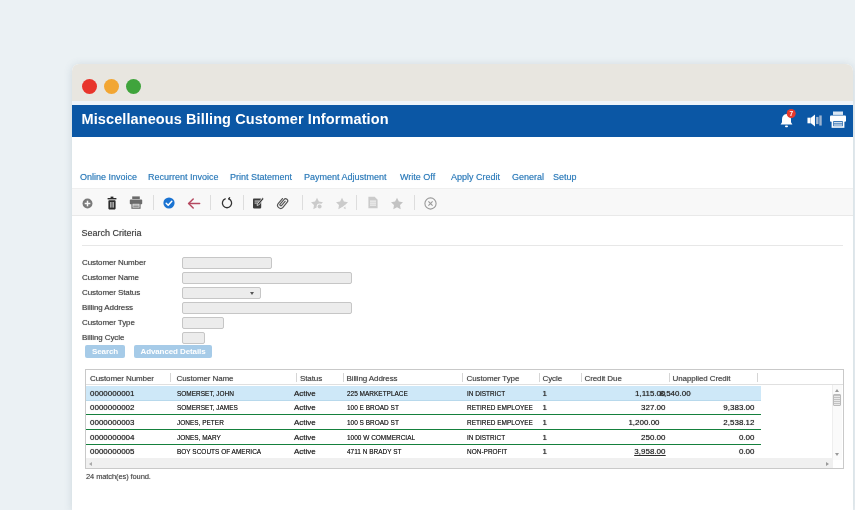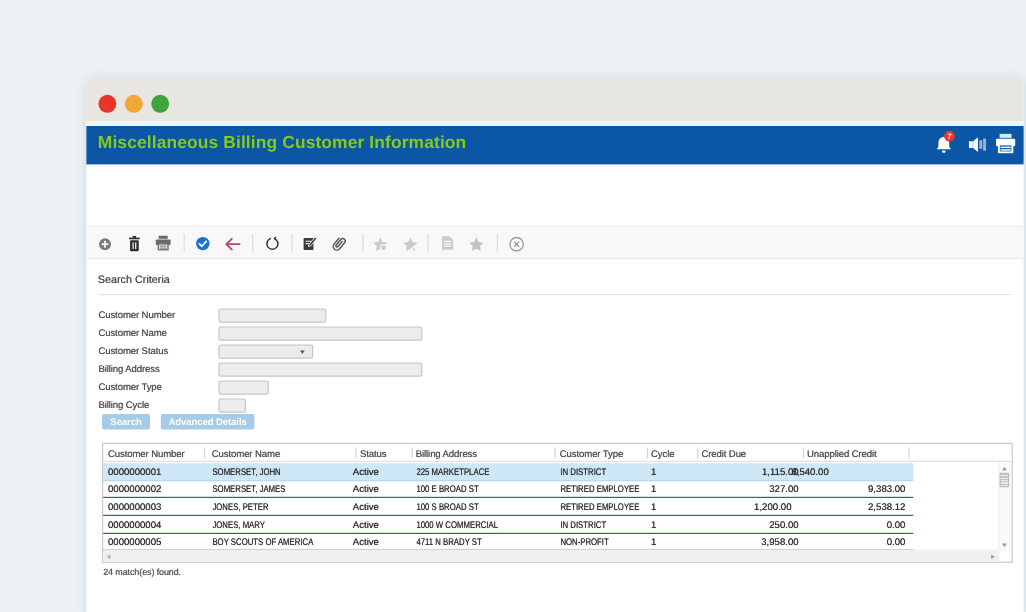--- a/index.html
+++ b/index.html
@@ -5,21 +5,21 @@
 * { margin:0; padding:0; box-sizing:border-box; }
 html,body { width:855px; height:510px; }
 body { background:#ebf1f4; font-family:"Liberation Sans",sans-serif; position:relative; overflow:hidden; }
 .window { position:absolute; left:72px; top:64px; width:781px; height:446px; background:#fff; border-radius:7px 7px 0 0; box-shadow:0 1px 8px rgba(70,100,120,0.18); }
 .titlebar { height:37px; background:#e8e6e0; border-radius:7px 7px 0 0; position:relative; }
 .dot { position:absolute; top:15px; width:15px; height:15px; border-radius:50%; }
 .dot.r { left:10px; background:#e8352c; }
 .dot.y { left:32px; background:#f2a633; }
 .dot.g { left:54px; background:#3fa43c; }
 .gapstrip { height:4px; background:#eef4fa; }
-.bluebar { height:32px; background:#0b57a5; position:relative; color:#84cc16; }
+.bluebar { height:32px; background:#0b57a5; position:relative; color:#ffffff; }
 .bluebar .title { position:absolute; left:9.5px; top:6px; font-size:14.5px; font-weight:bold; letter-spacing:0.1px; }
 .bluebar .icons { position:absolute; right:7px; top:0; height:32px; }
 .menurow { position:absolute; left:0; top:73px; width:100%; height:28px; }
 .menurow .m { position:absolute; top:8px; font-size:8px; letter-spacing:-0.2px; font-weight:bold; color:#414141; }
 .menurow .c { position:absolute; top:10px; width:0; height:0; border-left:3.5px solid transparent; border-right:3.5px solid transparent; border-top:4px solid #555; }
 .linkrow { position:absolute; left:0; top:101px; width:100%; height:24px; }
 .linkrow .l { position:absolute; top:7px; font-size:9px; color:#2e7cba; text-shadow:0 0 0.7px rgba(46,124,186,0.6); }
 .toolbar { position:absolute; left:0; top:124px; width:100%; height:28px; background:#f8f8f8; border-top:1px solid #efefef; border-bottom:1px solid #e9e9e9; }
 .toolbar svg { position:absolute; }
 .tsep { position:absolute; top:6px; width:1px; height:15px; background:#ddd; }
@@ -66,20 +66,30 @@
         <rect x="13.6" y="2.6" width="2.6" height="10.8" fill="#9db4d0"></rect>
       </svg>
       <svg style="position:absolute;right:-0.5px;top:6px" width="18" height="17" viewBox="0 0 18 17">
         <rect x="4" y="0.5" width="10" height="3.4" fill="#fff" opacity="0.85"></rect>
         <rect x="1" y="4.6" width="16" height="6.2" rx="1" fill="#fff"></rect>
         <rect x="3.4" y="9.4" width="11.2" height="6.6" fill="#0b57a5" stroke="#fff" stroke-width="1.6"></rect>
         <rect x="4.8" y="11.2" width="8.4" height="1.2" fill="#fff"></rect>
         <rect x="4.8" y="13.4" width="8.4" height="1.2" fill="#fff"></rect>
       </svg>
     </div>
+  </div>
+  <div class="linkrow">
+    <span class="l" style="left:8px">Online Invoice</span>
+    <span class="l" style="left:76px">Recurrent Invoice</span>
+    <span class="l" style="left:158px">Print Statement</span>
+    <span class="l" style="left:232px">Payment Adjustment</span>
+    <span class="l" style="left:328px">Write Off</span>
+    <span class="l" style="left:379px">Apply Credit</span>
+    <span class="l" style="left:440px">General</span>
+    <span class="l" style="left:481px">Setup</span>
   </div>
   <div class="toolbar">
     <svg style="left:9.5px;top:8.5px" width="11" height="11" viewBox="0 0 12 12">
         <circle cx="6" cy="6" r="5.4" fill="#7a7a7a"></circle>
         <rect x="5.2" y="2.9" width="1.6" height="6.2" fill="#f8f8f8"></rect>
         <rect x="2.9" y="5.2" width="6.2" height="1.6" fill="#f8f8f8"></rect>
       </svg>
     <svg style="left:34px;top:7px" width="12" height="14" viewBox="0 0 12 14">
         <rect x="4.6" y="0.6" width="2.8" height="1.6" fill="#2c2c2c"></rect>
         <rect x="1.6" y="2" width="8.8" height="1.4" fill="#2c2c2c"></rect>
@@ -221,21 +231,21 @@
           <span class="d" style="width:95px;left:485px;text-align:right;">250.00</span>
           <span class="d" style="width:95px;left:574px;text-align:right;">0.00</span>
       </div>
       <div class="grow" style="top:74.3px">
         <span class="d" style="left:4.5px">0000000005</span>
           <span class="d cap" style="left:91px">BOY SCOUTS OF AMERICA</span>
           <span class="d" style="left:208.5px">Active</span>
           <span class="d cap" style="left:261px">4711 N BRADY ST</span>
           <span class="d cap" style="left:381px">NON-PROFIT</span>
           <span class="d" style="left:457px">1</span>
-          <span class="d" style="width:95px;left:485px;text-align:right;">3,958.00</span>
+          <span class="d" style="width:95px;left:485px;text-align:right;text-decoration:underline;">3,958.00</span>
           <span class="d" style="width:95px;left:574px;text-align:right;">0.00</span>
       </div>
       <div class="vsb">
         <div style="position:absolute;left:2.5px;top:4px;width:0;height:0;border-left:2.5px solid transparent;border-right:2.5px solid transparent;border-bottom:3.5px solid #9a9a9a;"></div>
         <div style="position:absolute;left:0.5px;top:9px;width:8px;height:12px;background:repeating-linear-gradient(#c2c2c2 0 1px,#e9e9e9 1px 2px);border:1px solid #bbb;border-radius:1px;"></div>
         <div style="position:absolute;left:2.5px;bottom:4px;width:0;height:0;border-left:2.5px solid transparent;border-right:2.5px solid transparent;border-top:3.5px solid #9a9a9a;"></div>
       </div>
       <div class="hsb">
         <div style="position:absolute;left:3px;top:3.5px;width:0;height:0;border-top:2.5px solid transparent;border-bottom:2.5px solid transparent;border-right:3.5px solid #aaa;"></div>
         <div style="position:absolute;right:4px;top:3.5px;width:0;height:0;border-top:2.5px solid transparent;border-bottom:2.5px solid transparent;border-left:3.5px solid #9a9a9a;"></div>

